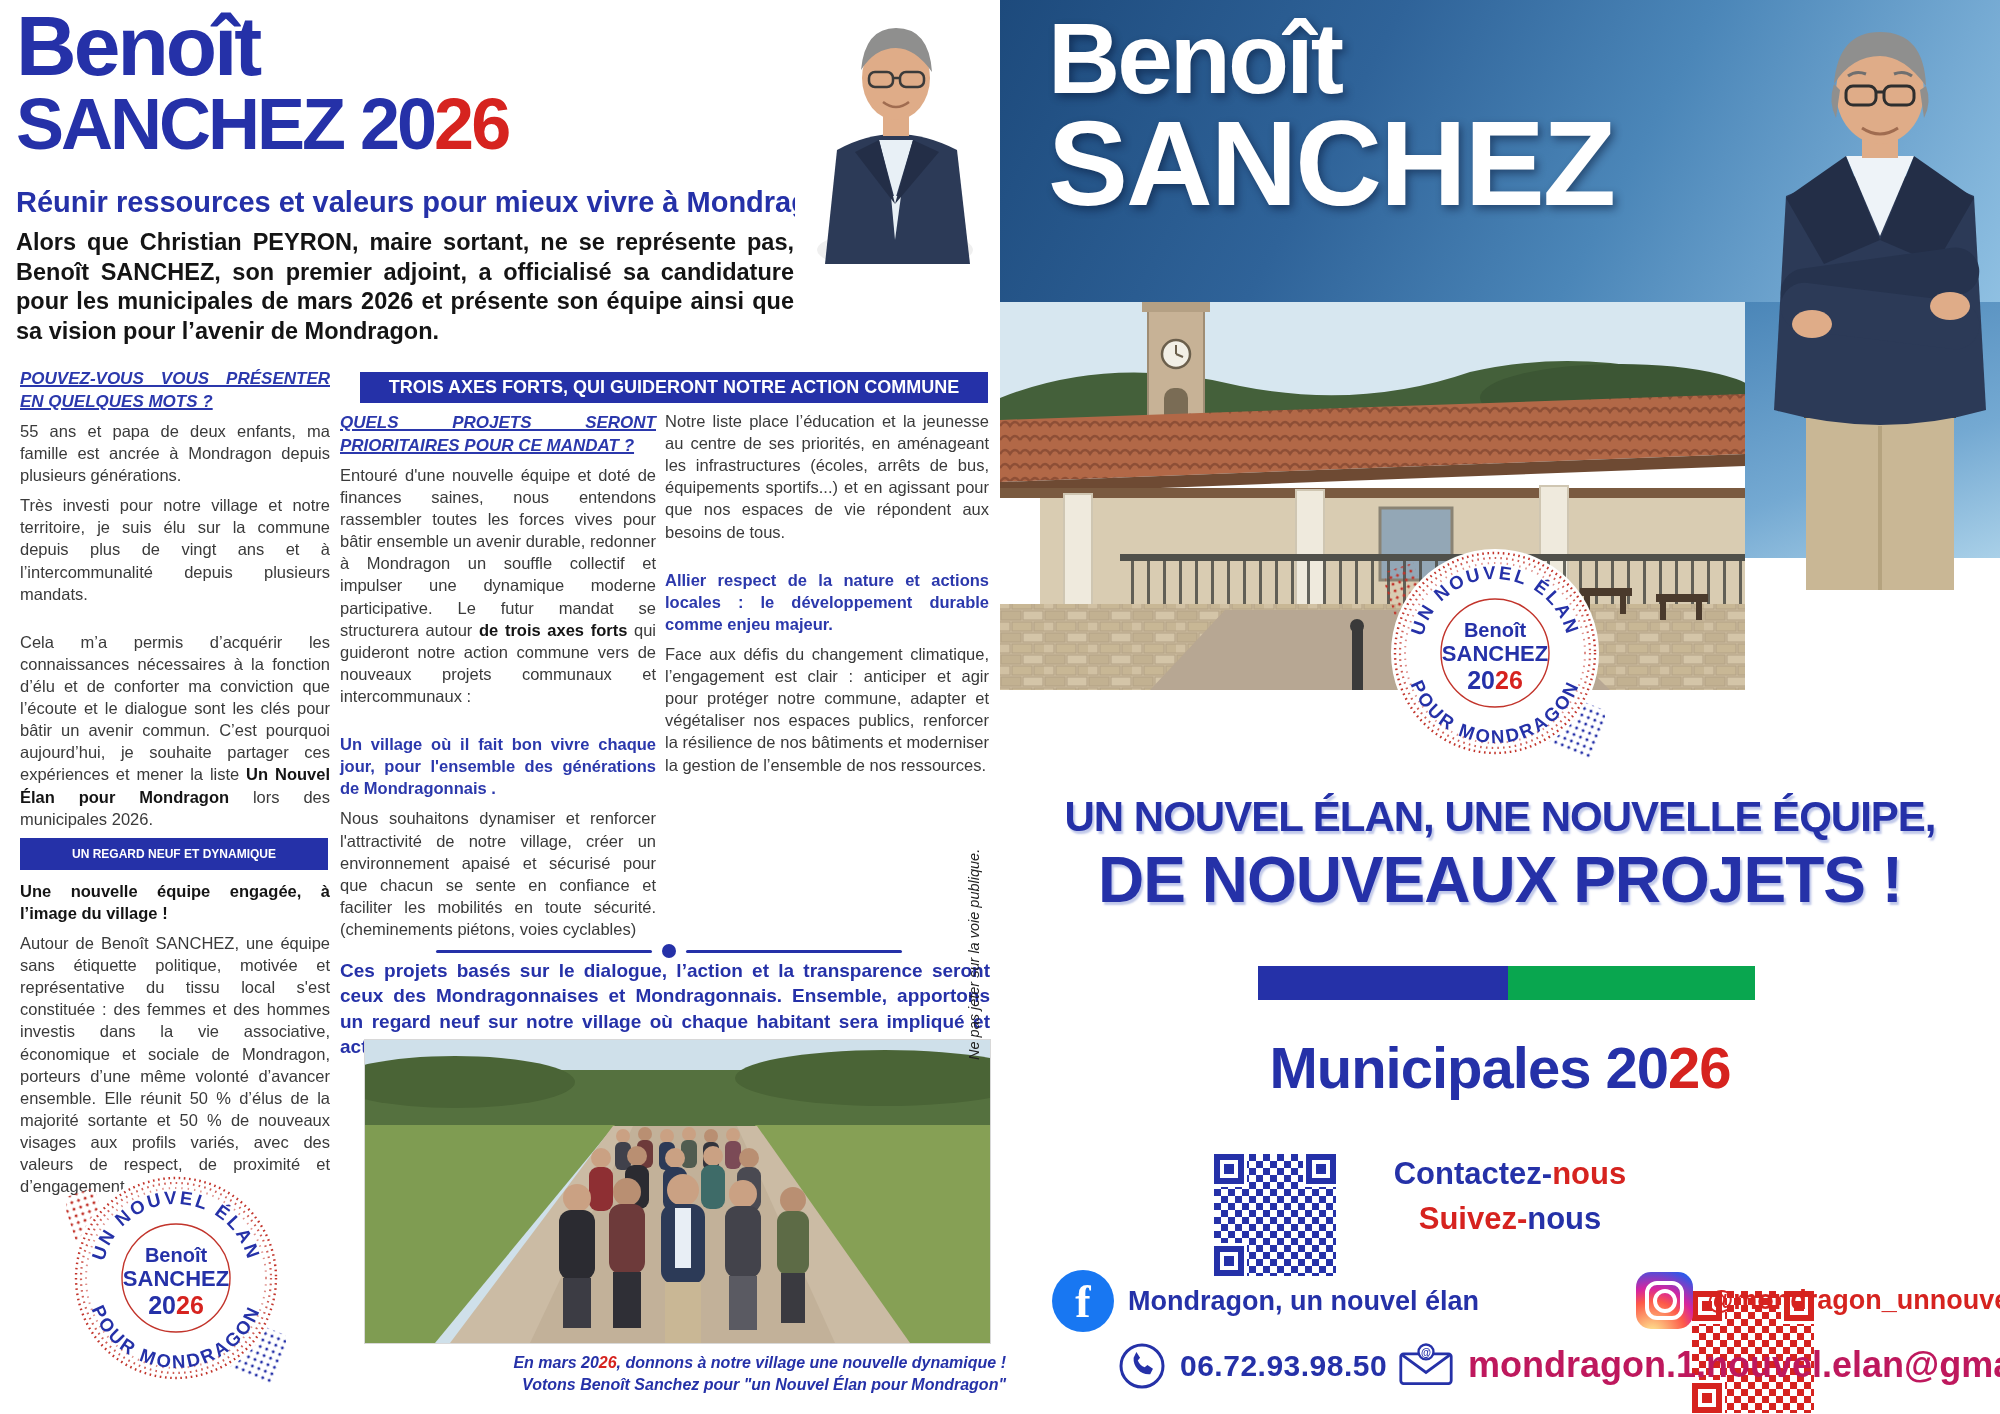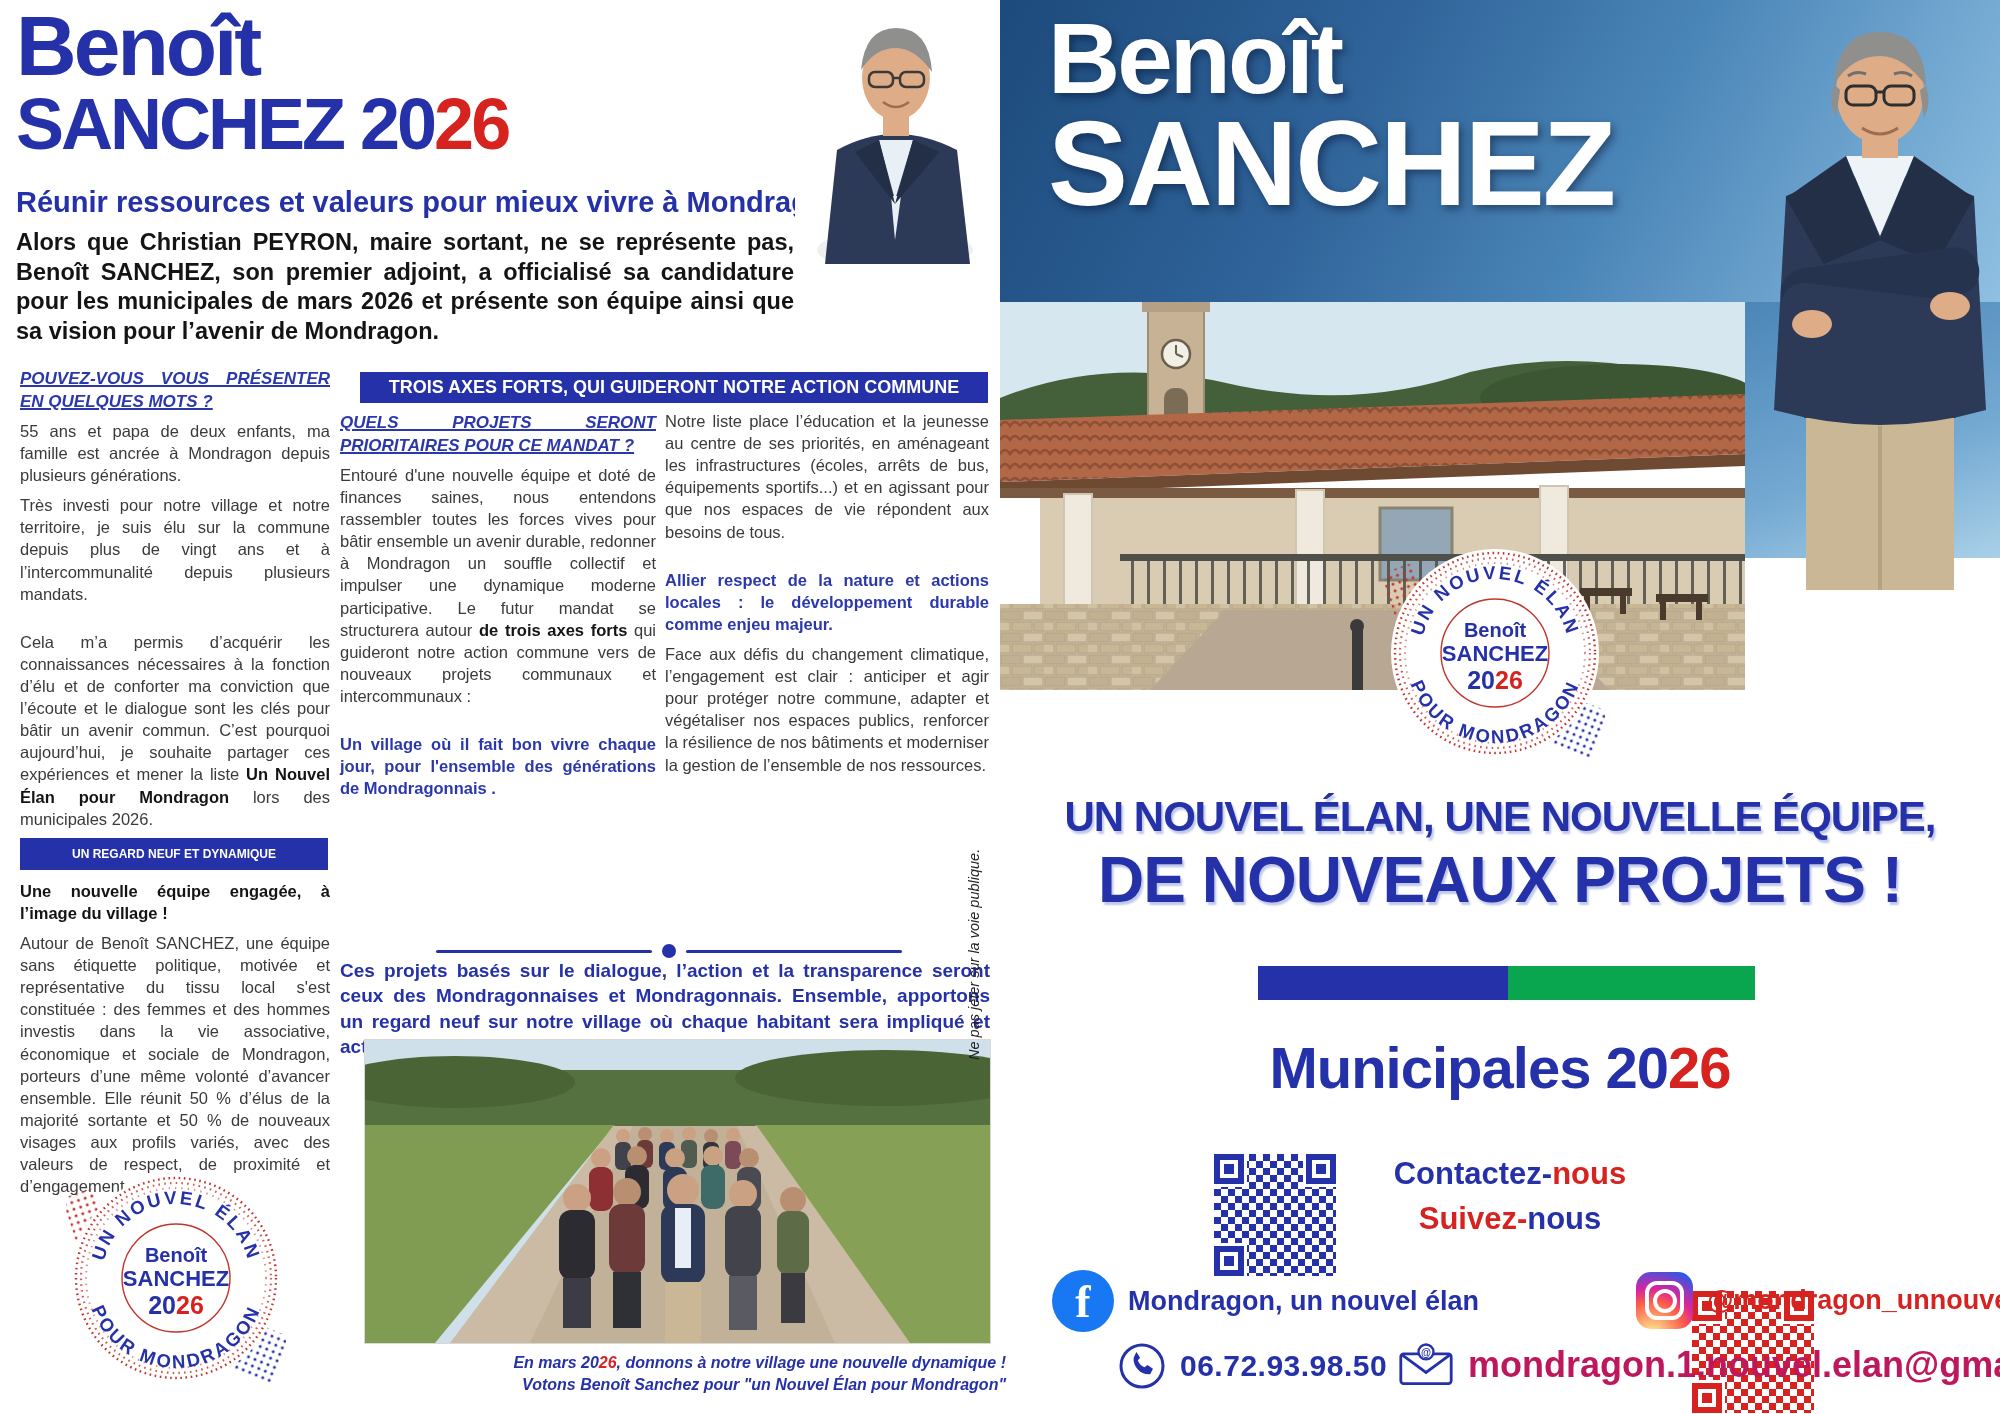--- a/index.html
+++ b/index.html
@@ -131,20 +131,21 @@
     <div class="bluebanner regardbanner">UN REGARD NEUF ET DYNAMIQUE</div>
     <p class="leadbold">Une nouvelle équipe engagée, à l’image du village !</p>
     <p>Autour de Benoît SANCHEZ, une équipe sans étiquette politique, motivée et représentative du tissu local s'est constituée : des femmes et des hommes investis dans la vie associative, économique et sociale de Mondragon, porteurs d’une même volonté d’avancer ensemble. Elle réunit 50 % d’élus de la majorité sortante et 50 % de nouveaux visages aux profils variés, avec des valeurs de respect, de proximité et d’engagement.</p>
   </div>
 
   <div class="col col2">
     <div class="qhead">QUELS PROJETS SERONT PRIORITAIRES POUR CE MANDAT ?</div>
     <p><span>Entouré d'une nouvelle équipe et doté de finances saines, nous entendons rassembler toutes les forces vives pour bâtir ensemble un avenir durable, redonner à Mondragon un souffle collectif et impulser une dynamique moderne participative. Le futur mandat se structurera autour </span><span class="leadbold">de trois axes forts</span><span> qui guideront notre action commune vers de nouveaux projets communaux et intercommunaux :</span></p>
     <div class="gap"></div>
     <p class="bluehead">Un village où il fait bon vivre chaque jour, pour l'ensemble des générations de Mondragonnais .</p>
+    <p>Nous souhaitons dynamiser et renforcer l'attractivité de notre village, créer un environnement apaisé et sécurisé pour que chacun se sente en confiance et faciliter les mobilités en toute sécurité. (cheminements piétons, voies cyclables)</p>
   </div>
 
   <div class="col col3">
     <p>Notre liste place l’éducation et la jeunesse au centre de ses priorités, en aménageant les infrastructures (écoles, arrêts de bus, équipements sportifs...) et en agissant pour que nos espaces de vie répondent aux besoins de tous.</p>
     <div class="gap"></div>
     <p class="bluehead">Allier respect de la nature et actions locales : le développement durable comme enjeu majeur.</p>
     <p>Face aux défis du changement climatique, l’engagement est clair : anticiper et agir pour protéger notre commune, adapter et végétaliser nos espaces publics, renforcer la résilience de nos bâtiments et moderniser la gestion de l’ensemble de nos ressources.</p>
   </div>
 
   <div class="abs divider">

